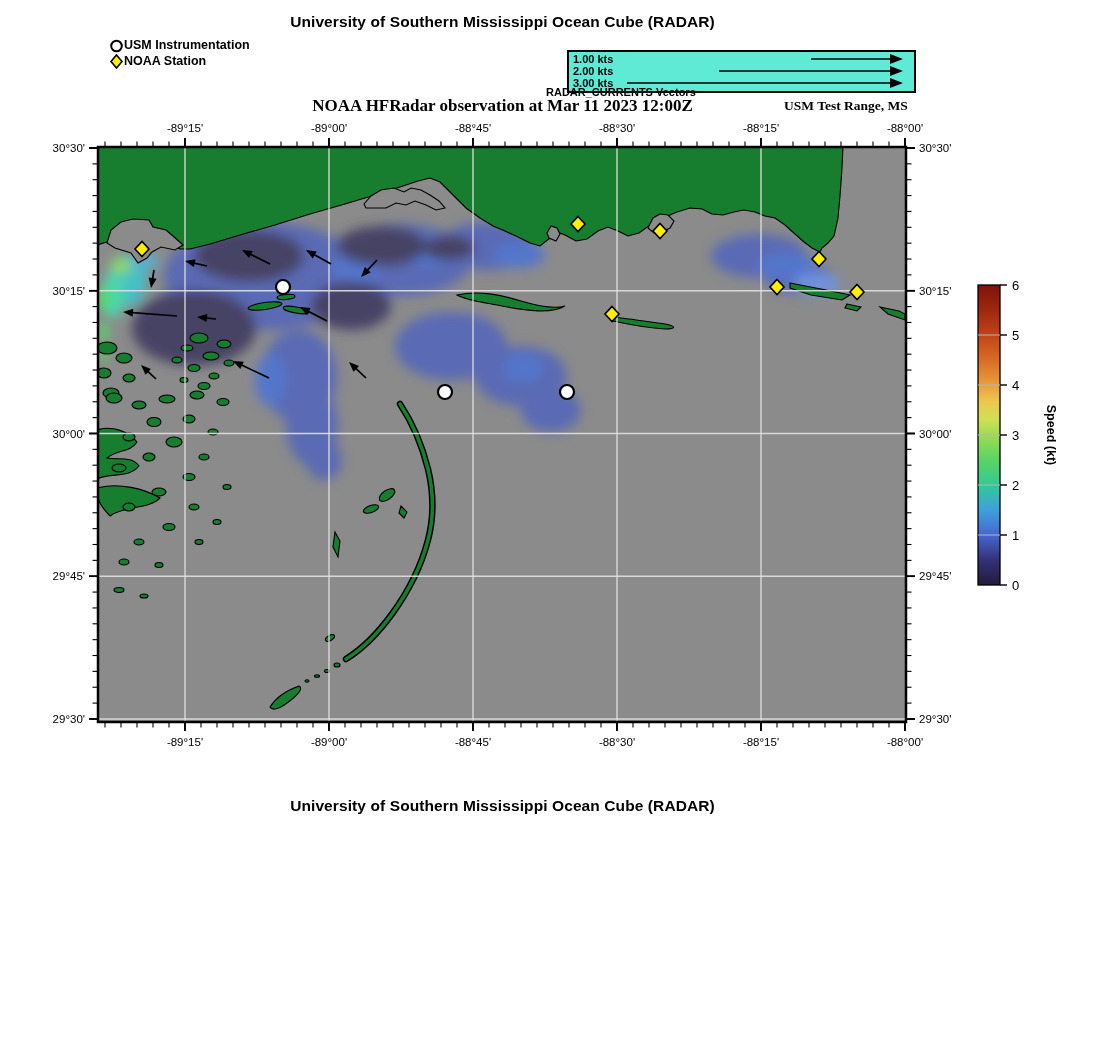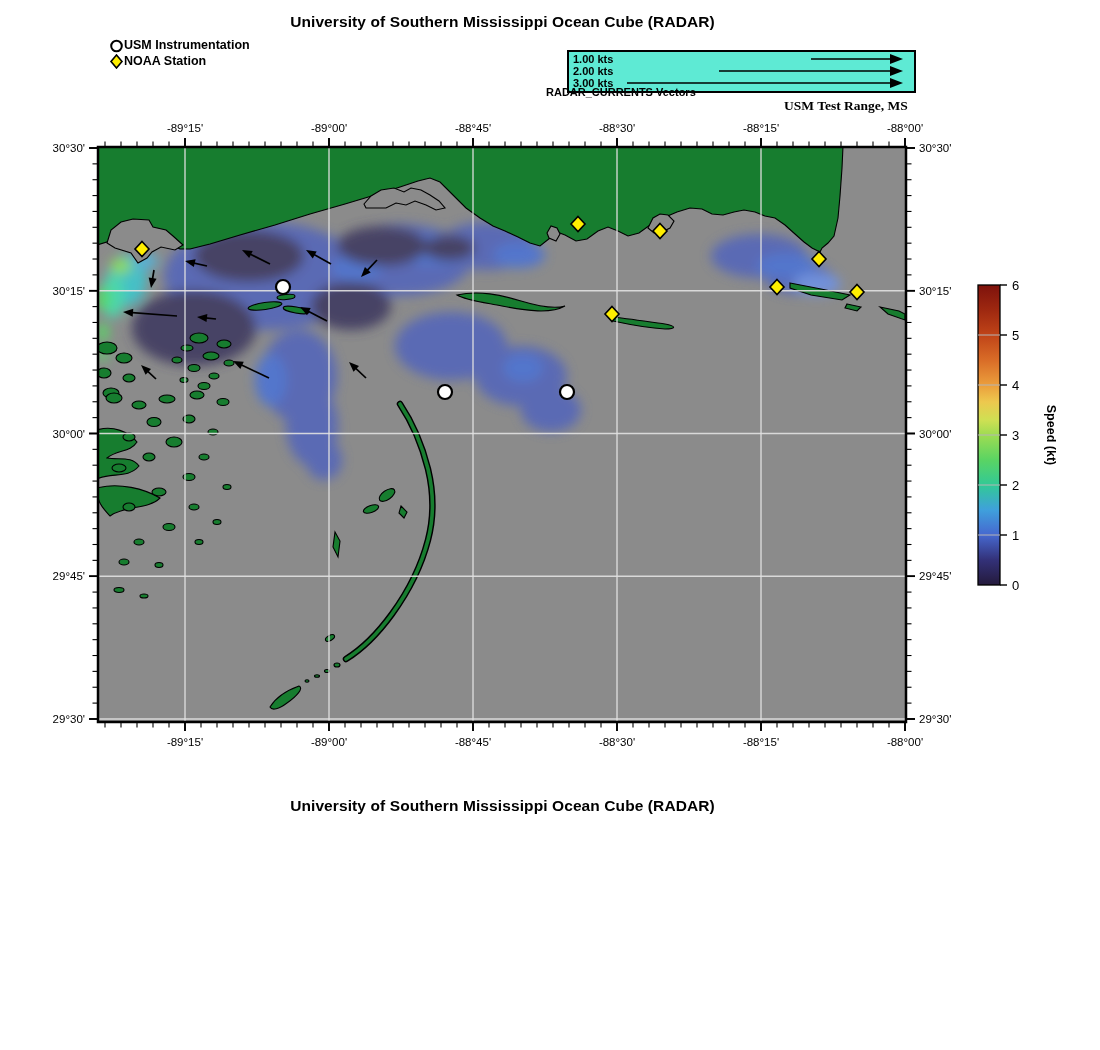--- a/index.html
+++ b/index.html
@@ -45,20 +45,21 @@
         <text x="4" y="23" font-size="11" font-weight="bold">2.00 kts</text>
         <line x1="150" y1="19" x2="326.2" y2="19" stroke="#000" stroke-width="1.4"></line>
         <polygon points="334,19 321,24 321,14" fill="#000"></polygon>
         <text x="4" y="35" font-size="11" font-weight="bold">3.00 kts</text>
         <line x1="58" y1="31" x2="326.2" y2="31" stroke="#000" stroke-width="1.4"></line>
         <polygon points="334,31 321,36 321,26" fill="#000"></polygon>
       </svg>
   </div>
   <div class="abs" id="vcaption">RADAR_CURRENTS Vectors</div>
 
+  <div class="abs" id="subtitle">NOAA HFRadar observation at Mar 11 2023 12:00Z</div>
   <div class="abs" id="region-label">USM Test Range, MS</div>
 
   <svg class="abs" id="plot" style="left:0;top:0;" width="1100" height="860">
     <defs>
       <filter id="soft" x="-40%" y="-40%" width="180%" height="180%">
         <feGaussianBlur stdDeviation="6"></feGaussianBlur>
       </filter>
       <clipPath id="mapclip">
           <rect x="0" y="0" width="806" height="573"></rect>
         </clipPath>

